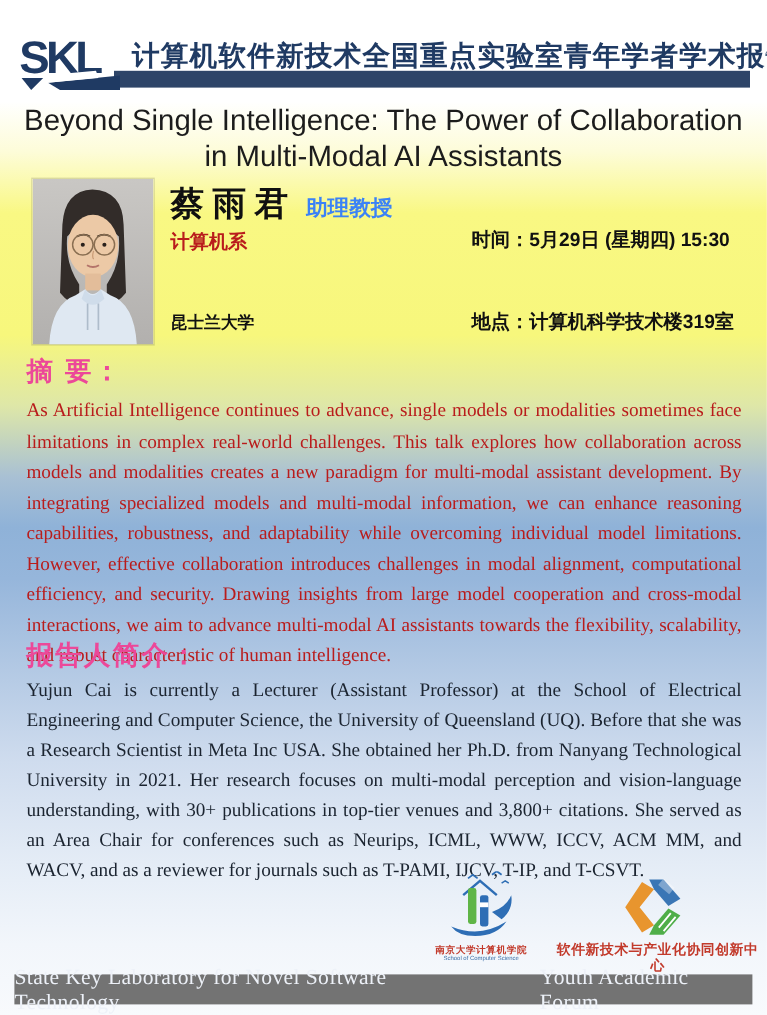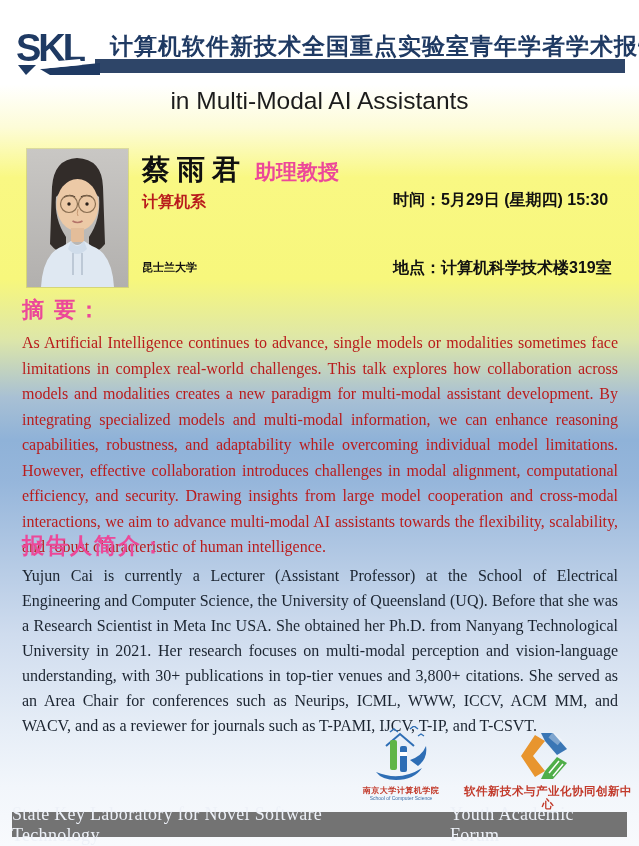--- a/index.html
+++ b/index.html
@@ -16,23 +16,23 @@
   .header-bar{left:95px;top:59px;width:530px;height:14px;background:#2e4568;}
   .skl-logo{left:16px;top:25px;width:86px;height:52px;}
   .header-title{left:110px;top:31px;font-size:23px;font-weight:bold;color:#1f3a63;letter-spacing:1px;white-space:nowrap;}
   .header-title .lab{}
   
   .talk-title{left:0;top:86px;width:639px;text-align:center;font-size:24.5px;line-height:30px;color:#1c1c1c;}
   
   .photo{left:27px;top:149px;width:101px;height:138px;box-shadow:0 0 0 1px rgba(120,120,90,.25);}
   .speaker-name-row{left:142px;top:151px;white-space:nowrap;}
   .speaker-name{font-family:"Liberation Serif","DejaVu Serif",serif;font-size:28px;font-weight:bold;color:#101010;letter-spacing:7px;}
-  .speaker-title{font-size:21px;font-weight:600;color:#ec4899;margin-left:8px;}
+  .speaker-title{font-size:18px;font-weight:600;color:#3b82f6;margin-left:8px;}
   .speaker-dept{left:142px;top:192px;font-size:16px;font-weight:600;color:#b91c1c;}
-  .speaker-affil{left:142px;top:260px;font-size:11px;font-weight:600;color:#111;}
+  .speaker-affil{left:142px;top:260px;font-size:14px;font-weight:600;color:#111;}
   .meta-time{left:393px;top:190px;font-size:16px;font-weight:600;color:#111;white-space:nowrap;}
   .meta-loc{left:393px;top:258px;font-size:16px;font-weight:600;color:#111;white-space:nowrap;}
   
   .sec-heading{font-size:22px;font-weight:bold;color:#ec4899;letter-spacing:2px;}
   .abs-heading{left:22px;top:295px;}
   .abs-body{left:22px;top:330px;width:596px;font-family:"Liberation Serif","DejaVu Serif",serif;
     font-size:16px;line-height:25.5px;color:#b91c1c;text-align:justify;}
   .bio-heading{left:22px;top:531px;}
   .bio-body{left:22px;top:563px;width:596px;font-family:"Liberation Serif","DejaVu Serif",serif;
     font-size:16px;line-height:25px;color:#1b2430;text-align:justify;}
@@ -58,20 +58,21 @@
   <polygon points="2,40 20,40 10,50" fill="#1f3a63"></polygon>
   <polygon points="24,44 84,38 84,50 34,50" fill="#1f3a63"></polygon>
   <polygon points="20,38 64,34 66,40 24,44" fill="#ffffff"></polygon>
 </svg>
 
 <div class="abs header-title">
   <span class="lab">计算机软件新技术全国重点实验室</span><span>青年学者学术报告</span>
 </div>
 
 <div class="abs talk-title">
+  <div>Beyond Single Intelligence: The Power of Collaboration</div>
   <div>in Multi-Modal AI Assistants</div>
 </div>
 
 <svg class="abs photo" viewBox="0 0 101 138">
   <defs>
     <linearGradient id="pbg" x1="0" y1="0" x2="0" y2="1">
       <stop offset="0" stop-color="#c9c7c4"></stop>
         <stop offset="1" stop-color="#b2b0ae"></stop>
     </linearGradient>
   </defs>

